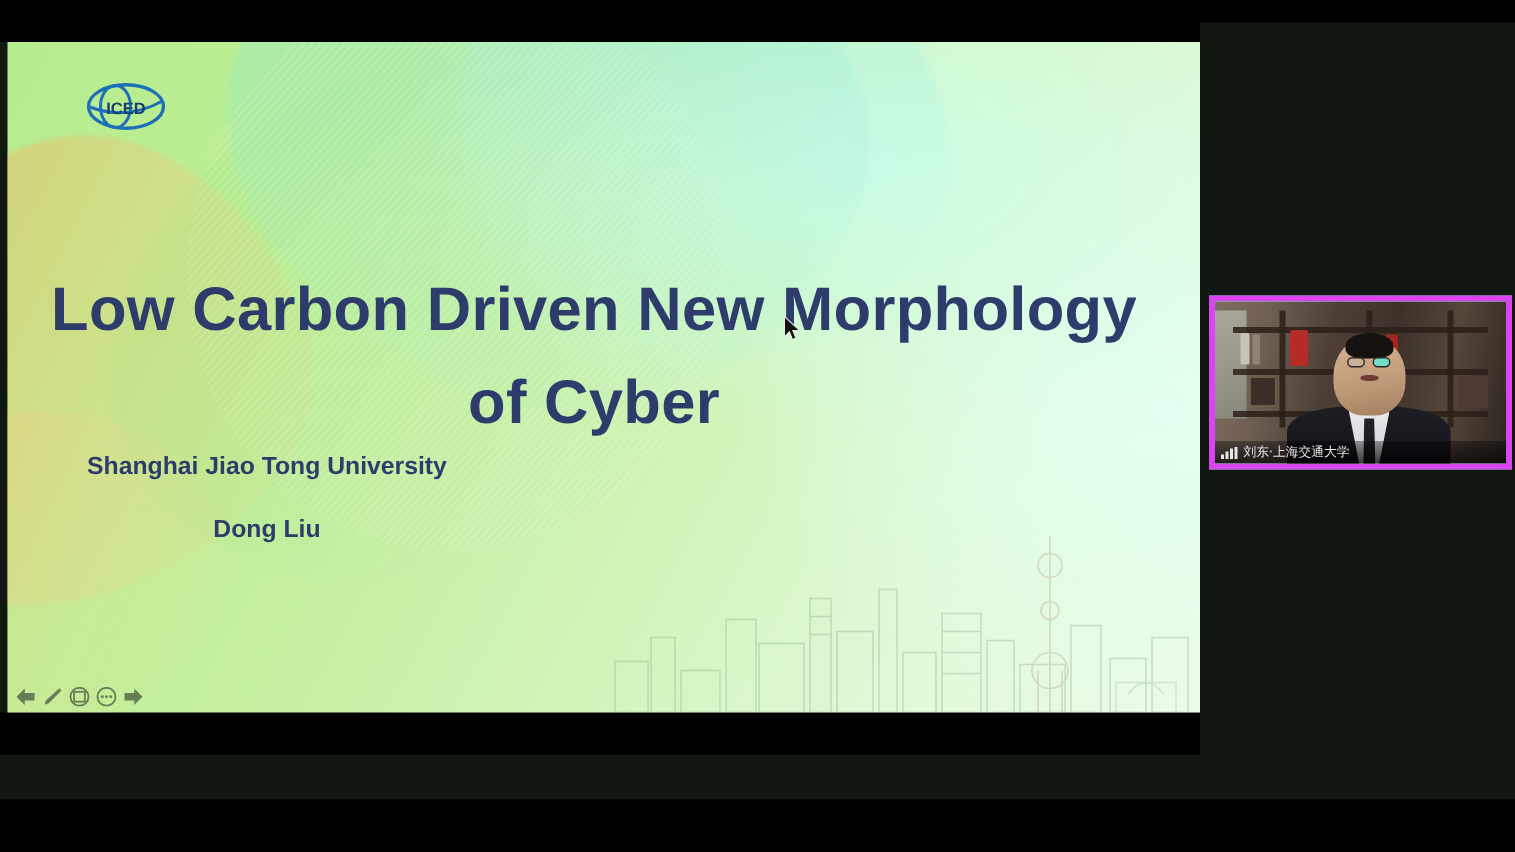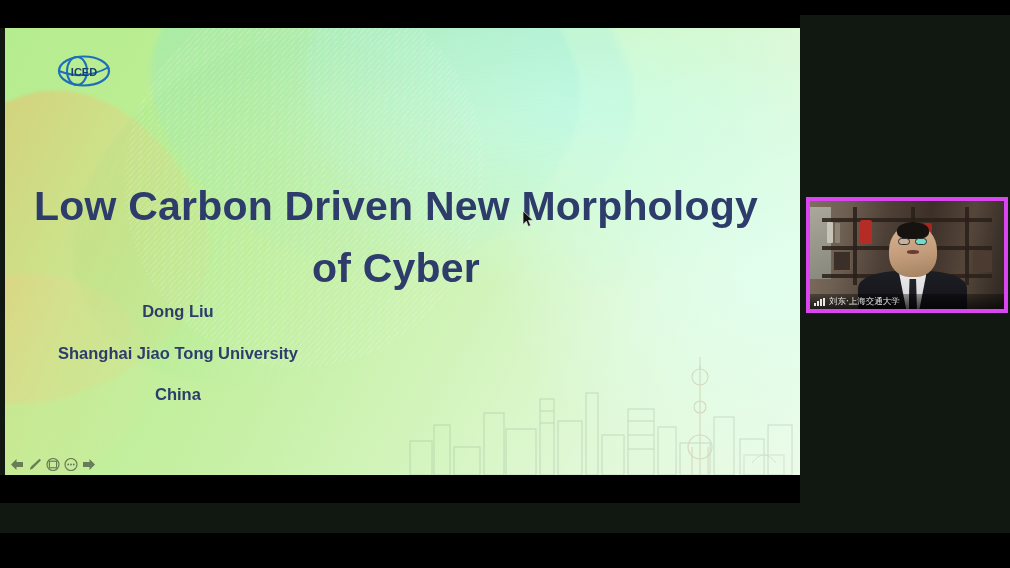--- a/index.html
+++ b/index.html
@@ -181,23 +181,22 @@
         <path d="M4 17 Q29 27 54 13" fill="none" stroke="#1f6fb8" stroke-width="2"></path>
         <text x="29" y="22" font-family="Liberation Sans, sans-serif" font-size="11" font-weight="bold" fill="#163f6e" text-anchor="middle">ICED</text>
       </svg>
     </div>
 
     <div class="slide-title">
       <span class="l1">Low Carbon Driven New Morphology of Cyber</span>
     </div>
 
     <div class="author-block">
+      <div>Shanghai Jiao Tong University</div>
       <div>Dong Liu</div>
-      <div>Shanghai Jiao Tong University</div>
-      <div>China</div>
     </div>
 
     <div class="pp-toolbar">
       <div class="pp-btn">
         <svg width="14" height="13" viewBox="0 0 14 13">
           <path d="M6.5 1 L1 6.5 L6.5 12 L6.5 9 L13 9 L13 4 L6.5 4 Z" fill="#2f3a2f"></path>
         </svg>
       </div>
       <div class="pp-btn">
         <svg width="14" height="13" viewBox="0 0 14 13">

